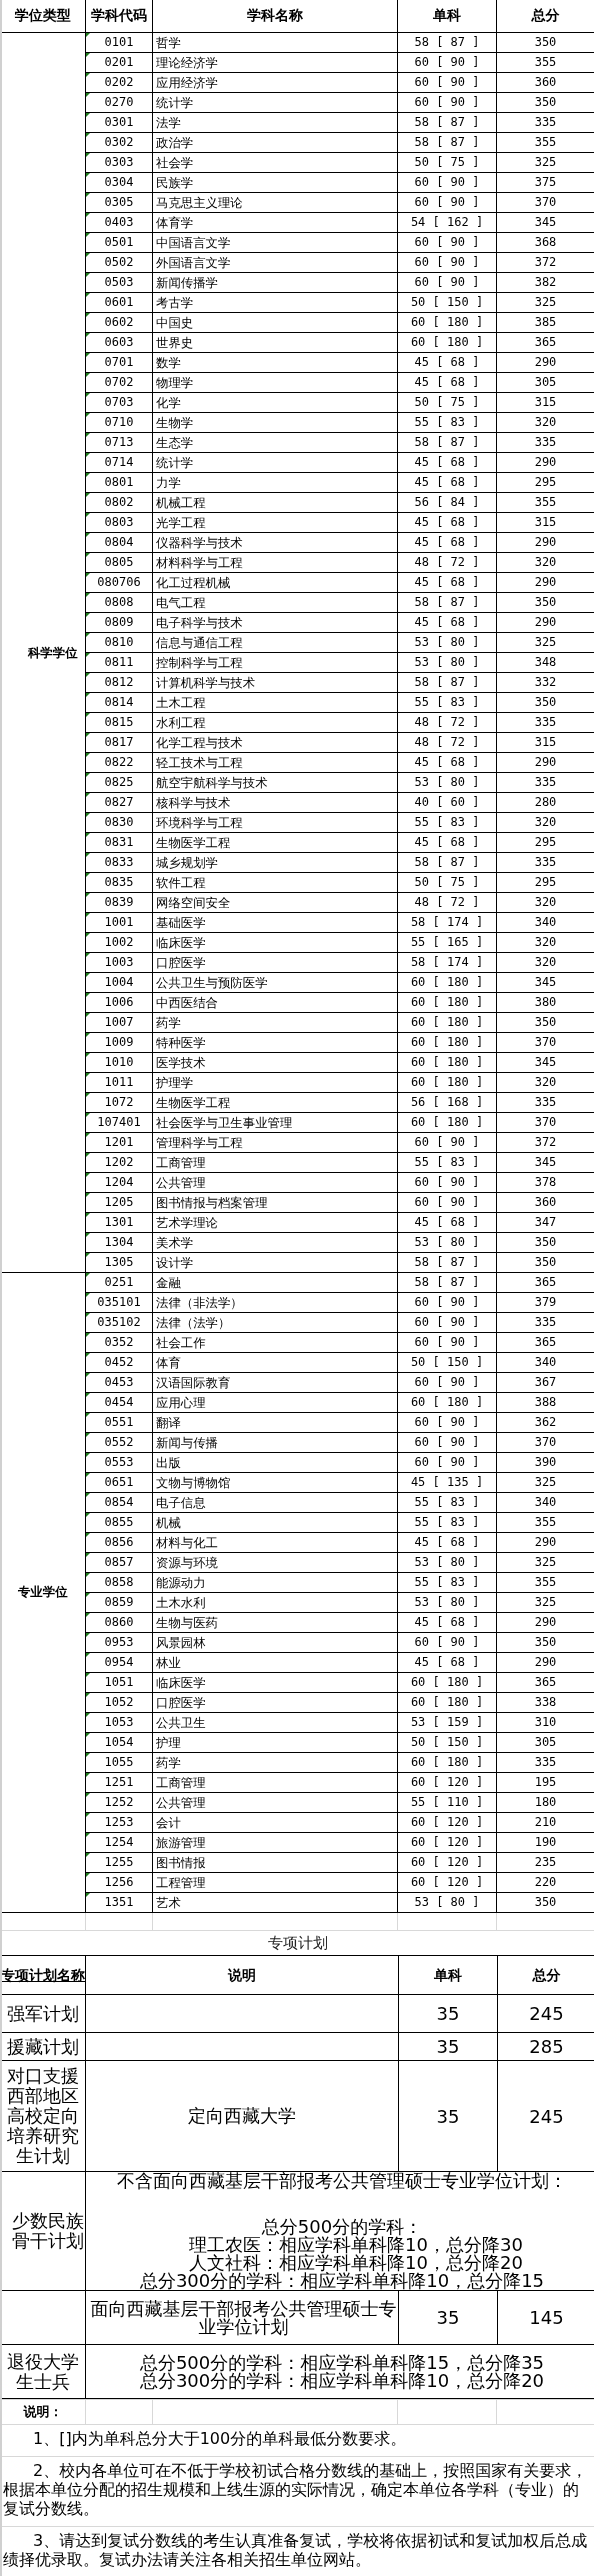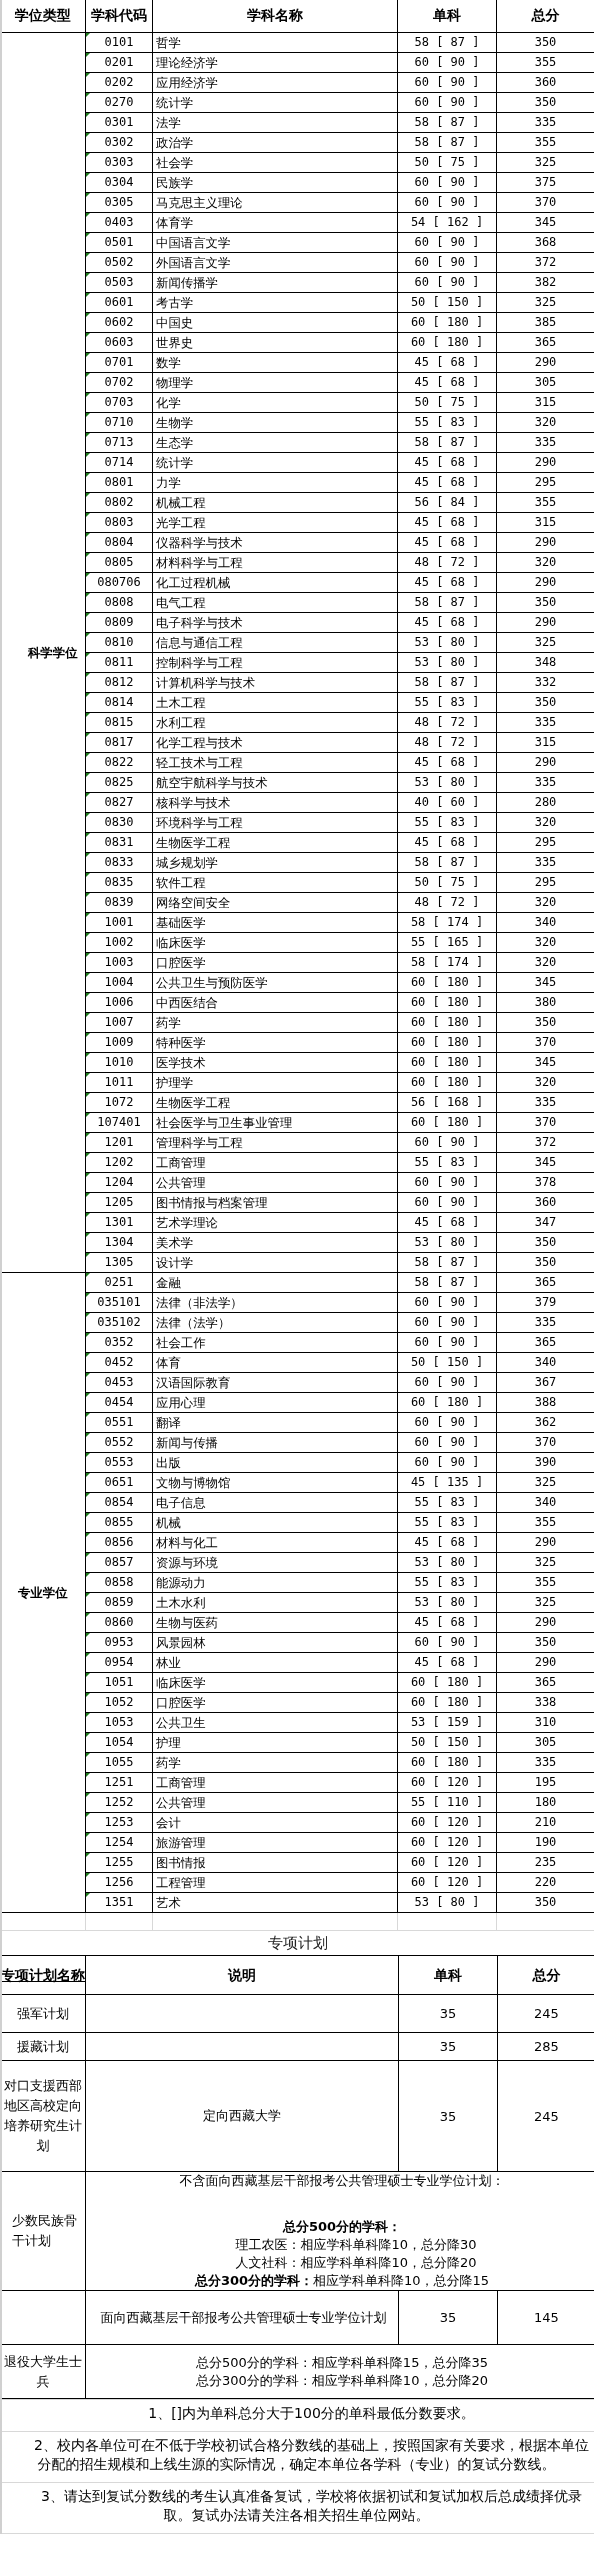--- a/index.html
+++ b/index.html
@@ -11,30 +11,30 @@
   .main th { height: 32px; border-bottom: 1px solid #000; border-left: 1px solid #000; font-size: 14px; font-weight: bold; margin-top: 24px; }
   .main th.c-type { border-left: none; }
   .c-type { width: 85px; border-left: none !important; border-top: none; font-weight: bold; font-size: 14px; text-align: center; vertical-align: middle; }
   .c-code { width: 66px; text-align: center; position: relative; font-family: "DejaVu Sans Mono", monospace; font-size: 12px !important; }
   .c-code::before { content: ""; position: absolute; left: 0; top: 0; border-top: 4px solid #1a7a1a; border-right: 4px solid transparent; }
   .c-name { width: 244px; text-align: left; padding-left: 3px !important; }
   .c-single { width: 98px; text-align: center; font-family: "DejaVu Sans Mono", monospace; font-size: 12px !important; }
   .c-total { width: 96px; text-align: center; font-family: "DejaVu Sans Mono", monospace; font-size: 12px !important; border-right: 1px solid #000; }
   .blank td { height: 17px; border: 1px solid #d8d8d8 !important; }
   .title-row td { height: 24px; text-align: center; font-weight: bold; font-size: 15px; border-left: 1px solid #d8d8d8; border-right: 1px solid #d8d8d8; color: #222; }
-  .special td { border: 1px solid #000; font-size: 13px; text-align: center; vertical-align: middle; }
+  .special td { border: 1px solid #000; font-size: 18px; text-align: center; vertical-align: middle; }
   .special th { border: 1px solid #000; font-size: 14px; font-weight: bold; height: 38px; line-height: 16px; white-space: normal; }
   .special .wrap { white-space: normal; line-height: 20px; text-align: center; }
   .sp-name { width: 85px; text-decoration: underline; }
   .sp-desc { text-align: right; padding-left: 3px !important; white-space: normal !important; line-height: 18px; }
-  .sp-desc .b { font-weight: bold; margin-top: 28px; }
+  .sp-desc .b { font-weight: normal; margin-top: 28px; }
   .sp-desc .ind { padding-left: 28px; display: block; }
   .notes td { border: 1px solid #d8d8d8; }
   .notes-label td { height: 24px; font-weight: bold; font-size: 13px; text-align: center; }
-  .note { white-space: normal; font-size: 14px; line-height: 19px; padding: 4px 4px 8px 2px !important; text-indent: 30px; text-align: center; }
+  .note { white-space: normal; font-size: 16px; line-height: 19px; padding: 4px 4px 8px 2px !important; text-indent: 30px; text-align: left; }
   .left-gutter { position: absolute; left: 0; top: 0; width: 2px; height: 100%; background: #d0d0d0; }
 </style>
 </head>
 <body>
 
 <div class="sheet">
   <div class="left-gutter"></div>
 
   <table class="main">
     <colgroup>
@@ -423,21 +423,21 @@
         </tr>
         <tr>
           <td class="c-code">1305</td>
           <td class="c-name">设计学</td>
           <td class="c-single">58 [ 87 ]</td>
           <td class="c-total">350</td>
         </tr>
       </tbody>
     <tbody id="pro-body">
         <tr>
-          <td class="c-type" rowspan="32" style="border-bottom: 1px solid rgb(0, 0, 0);">专业学位</td>
+          <td class="c-type" rowspan="32" style="border-bottom: 1px solid rgb(0, 0, 0); font-family: Liberation Serif, serif;">专业学位</td>
           <td class="c-code">0251</td>
           <td class="c-name">金融</td>
           <td class="c-single">58 [ 87 ]</td>
           <td class="c-total">365</td>
         </tr>
         <tr>
           <td class="c-code">035101</td>
           <td class="c-name">法律（非法学）</td>
           <td class="c-single">60 [ 90 ]</td>
           <td class="c-total">379</td>
@@ -697,20 +697,27 @@
 
   <table class="notes">
     <colgroup>
       <col style="width:85px">
         <col style="width:67px">
         <col style="width:245px">
         <col style="width:99px">
         <col style="width:98px">
     </colgroup>
     <tbody>
+        <tr class="notes-label">
+      <td>说明：</td>
+      <td></td>
+          <td></td>
+          <td></td>
+          <td></td>
+    </tr>
     <tr>
           <td colspan="5" class="note">1、[]内为单科总分大于100分的单科最低分数要求。</td>
         </tr>
     <tr>
           <td colspan="5" class="note">2、校内各单位可在不低于学校初试合格分数线的基础上，按照国家有关要求，根据本单位分配的招生规模和上线生源的实际情况，确定本单位各学科（专业）的复试分数线。</td>
         </tr>
     <tr>
           <td colspan="5" class="note">3、请达到复试分数线的考生认真准备复试，学校将依据初试和复试加权后总成绩择优录取。复试办法请关注各相关招生单位网站。</td>
         </tr>
   </tbody>

